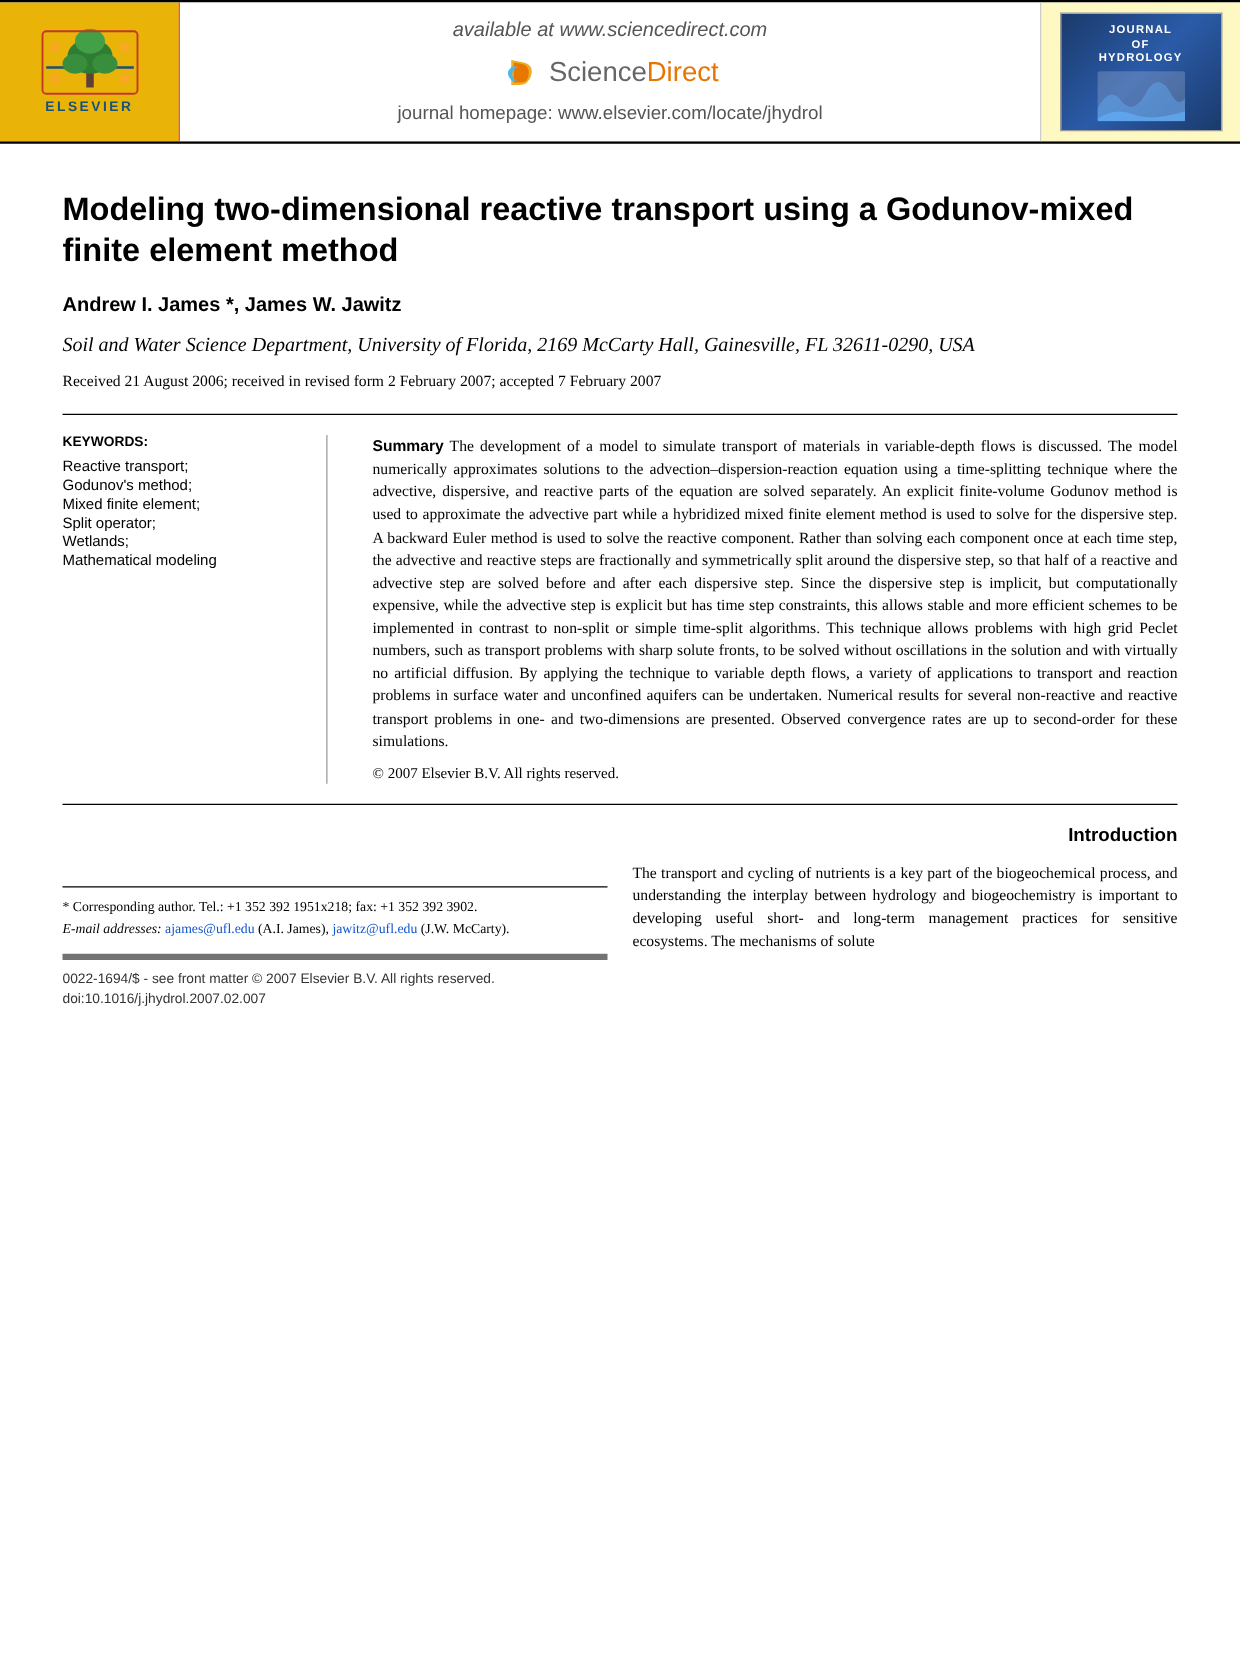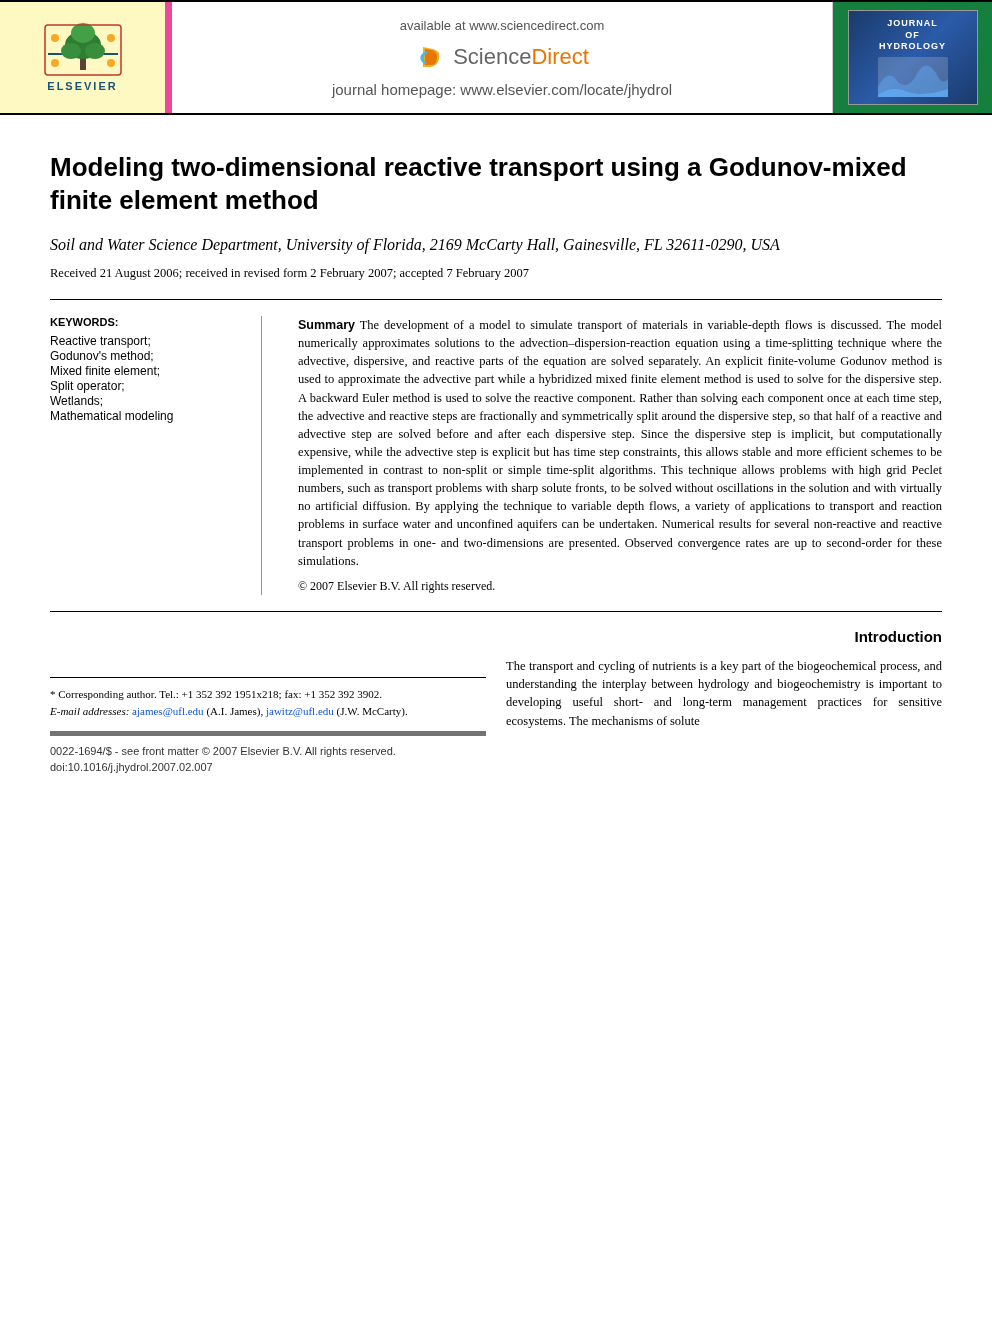--- a/index.html
+++ b/index.html
@@ -30,28 +30,28 @@
     
     .header {
       display: flex;
       align-items: stretch;
       border-top: 2px solid #000;
       border-bottom: 2px solid #000;
       margin: 0 0 0 0;
     }
 
     .header-left {
-      width: 172px;
+      width: 144px;
       min-height: 110px;
-      border-right: 7px solid #ec4899;
+      border-right: 1px solid #ec4899;
       display: flex;
       align-items: center;
       justify-content: center;
       padding: 8px;
-      background: #fef9c3;
+      background: #eab308;
     }
 
     .elsevier-logo {
       display: flex;
       flex-direction: column;
       align-items: center;
     }
 
     .elsevier-tree {
       width: 80px;
@@ -73,23 +73,24 @@
       display: flex;
       flex-direction: column;
       align-items: center;
       justify-content: center;
       padding: 10px;
       background: #fff;
     }
 
     .available-text {
       font-family: Arial, sans-serif;
-      font-size: 13px;
+      font-size: 16px;
       color: #555;
       margin-bottom: 8px;
+      font-style: italic;
     }
 
     .sciencedirect-logo {
       display: flex;
       align-items: center;
       gap: 6px;
       margin-bottom: 8px;
     }
 
     .sd-icon {
@@ -120,21 +121,21 @@
       color: #555;
     }
 
     .header-right {
       width: 160px;
       border-left: 1px solid #ccc;
       display: flex;
       align-items: center;
       justify-content: center;
       padding: 8px;
-      background: #15803d;
+      background: #fef9c3;
     }
 
     .journal-cover {
       width: 130px;
       height: 95px;
       background: linear-gradient(135deg, #1a3a6b 0%, #2b5ba8 50%, #1a3a6b 100%);
       border: 1px solid #999;
       display: flex;
       flex-direction: column;
       align-items: center;
@@ -397,20 +398,23 @@
         </div>
       </div>
     </div>
 
   </div>
 
   <div class="content">
 
     <div class="article-title">Modeling two-dimensional reactive transport using a Godunov-mixed finite element method</div>
 
+    <div class="authors">
+      <span>Andrew I. James *, James W. Jawitz</span>
+    </div>
 
     <div class="affiliation">Soil and Water Science Department, University of Florida, 2169 McCarty Hall, Gainesville, FL 32611-0290, USA</div>
 
     <div class="dates">Received 21 August 2006; received in revised form 2 February 2007; accepted 7 February 2007</div>
 
     <div class="abstract-section">
 
       <div class="keywords-box">
         <div class="keywords-title">KEYWORDS:</div>
         <div class="keyword-item">Reactive transport;</div>

